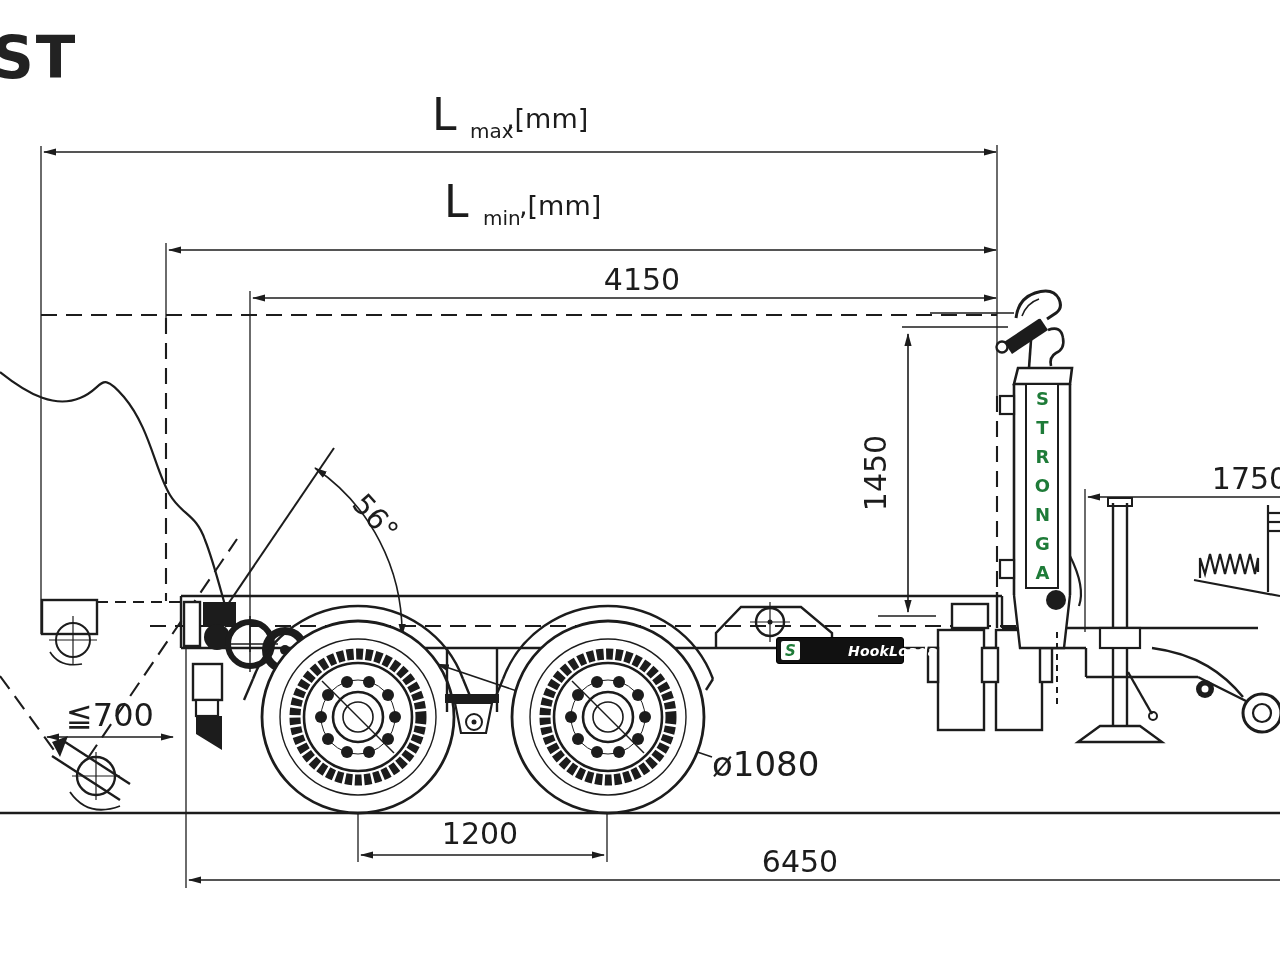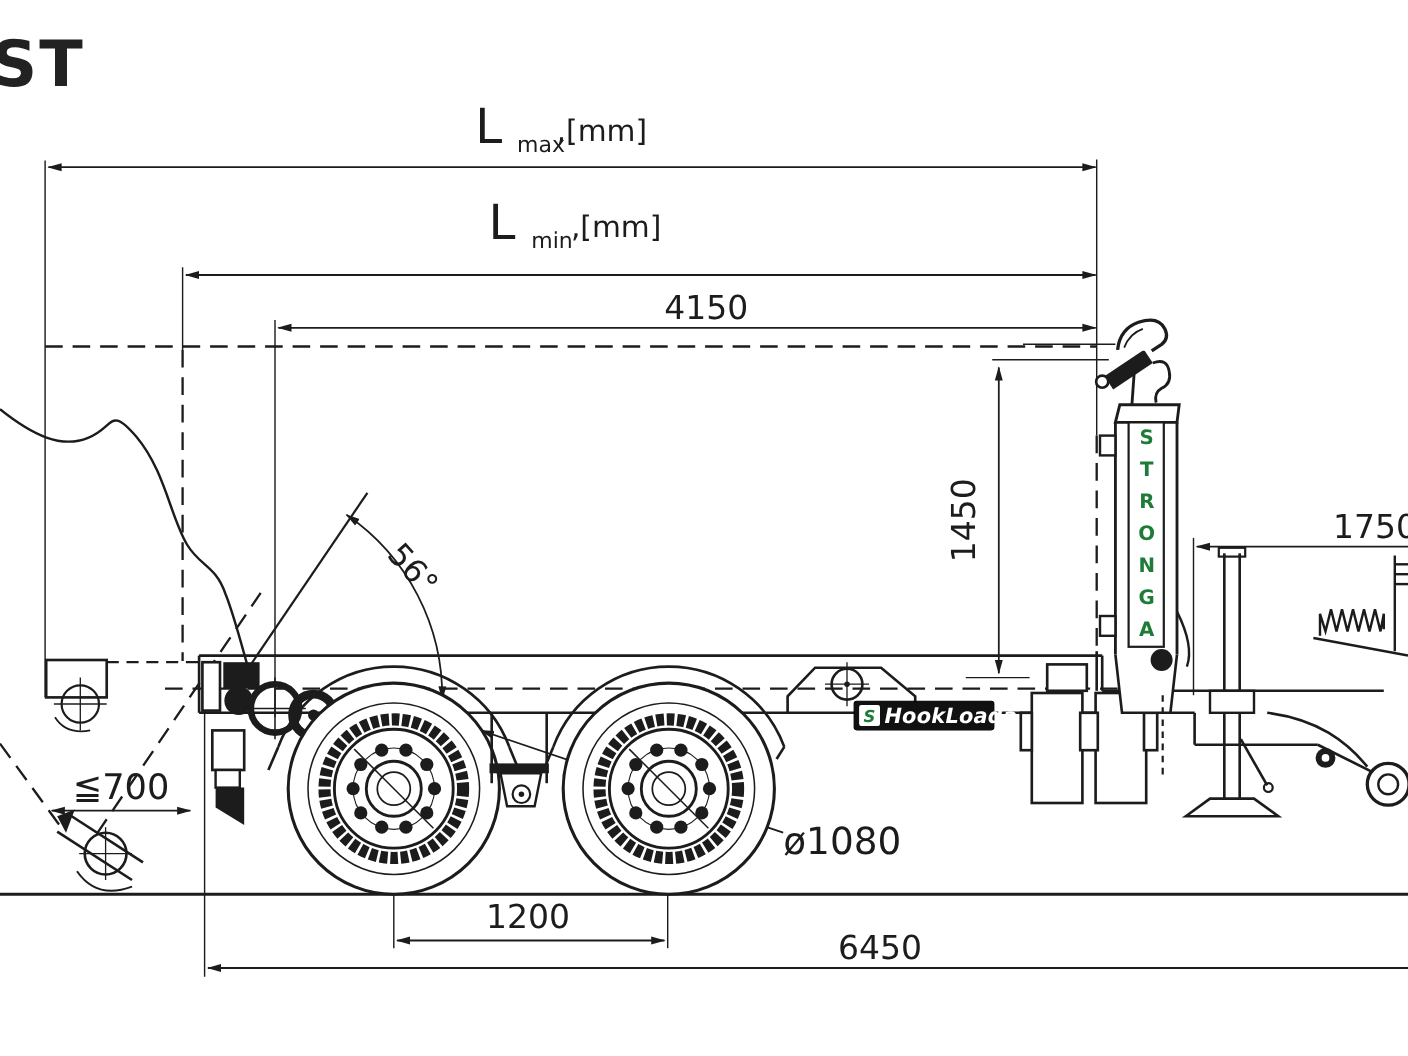--- a/index.html
+++ b/index.html
@@ -12,22 +12,22 @@
       letter-spacing:2px;color:#222;}
   .stronga{position:absolute;left:1027px;top:388px;width:30px;height:200px;
       writing-mode:vertical-rl;text-orientation:upright;text-align:center;
       font-weight:bold;font-size:18px;letter-spacing:8px;color:#1e7b38;line-height:30px;}
   .hl-label{position:absolute;left:776px;top:637px;width:128px;height:27px;
       background:#111;border-radius:3px;display:flex;align-items:center;
       gap:4px;padding:0 4px;box-sizing:border-box;border:1px solid #000;}
   .hl-logo{width:19px;height:19px;background:#fff;border-radius:2px;color:#1e7b38;
       font-weight:bold;font-size:15px;font-style:italic;display:flex;
       align-items:center;justify-content:center;flex:0 0 auto;}
-  .hl-text{color:#fff;font-size:19px;font-weight:bold;font-style:italic;
-      letter-spacing:.2px;white-space:nowrap;}
+  .hl-text{color:#fff;font-size:14px;font-weight:bold;font-style:italic;
+      letter-spacing:.2px;white-space:nowrap;margin-left:44px;}
 </style>
 </head>
 <body>
 
 <div id="stage">
 
 <svg width="1280" height="960" viewBox="0 0 1280 960">
   <defs>
     <marker id="arw" markerWidth="13" markerHeight="10" refX="12" refY="5" orient="auto" markerUnits="userSpaceOnUse">
       <path d="M0,1.4 L13,5 L0,8.6 Z" fill="#1c1c1c"></path>

